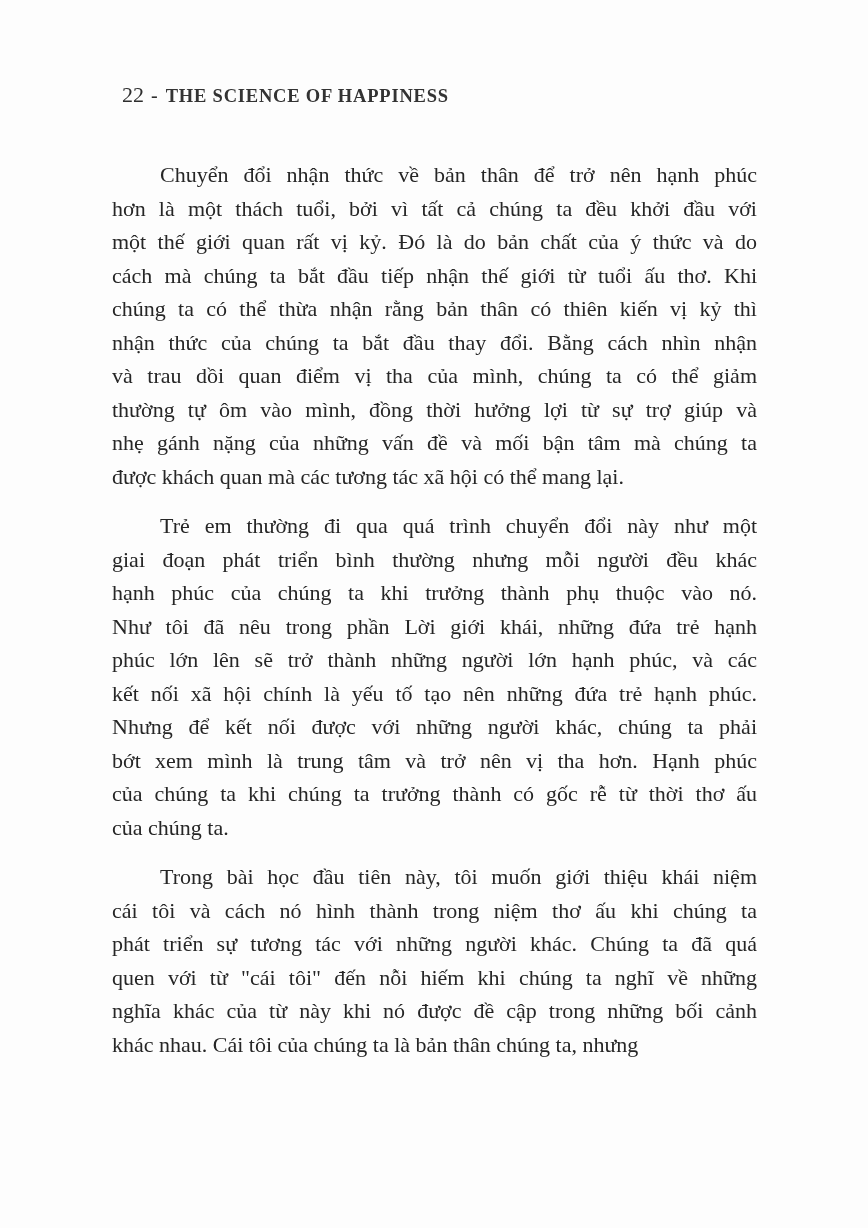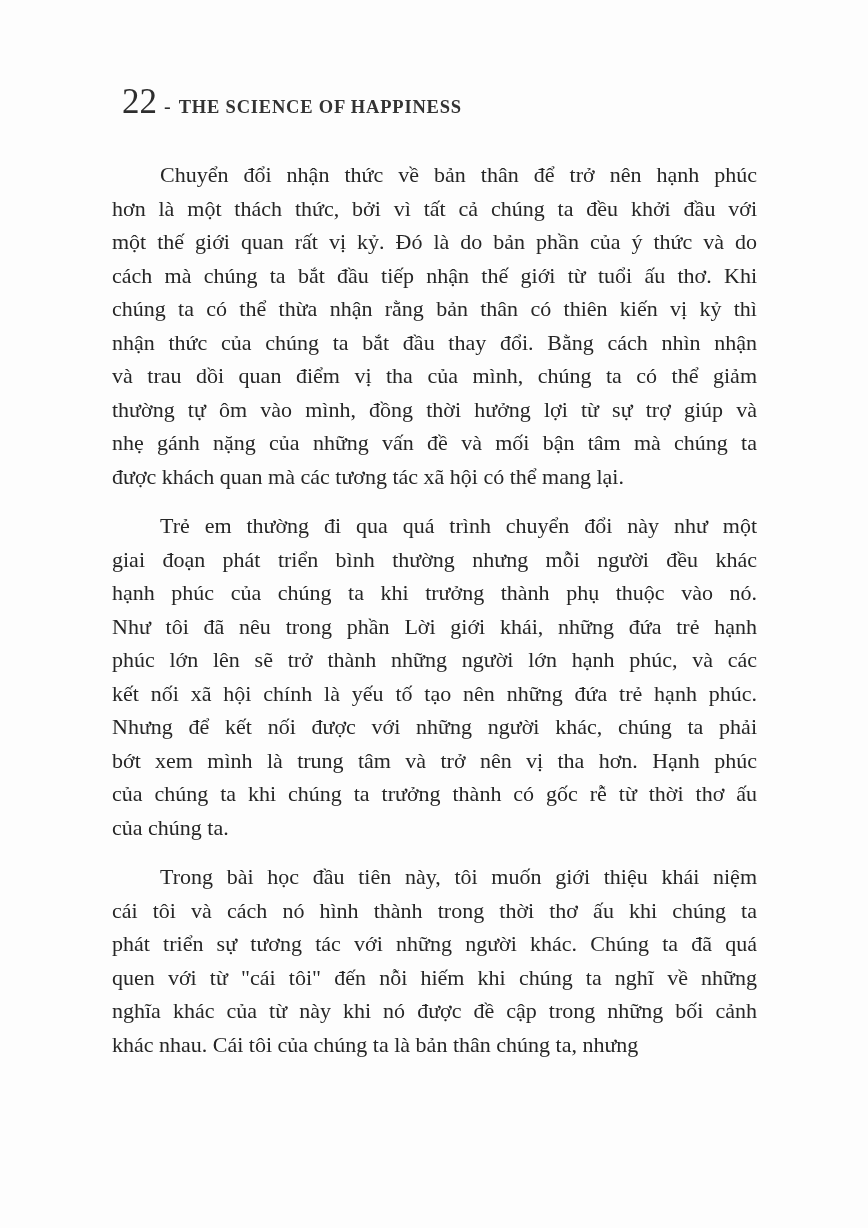--- a/index.html
+++ b/index.html
@@ -15,21 +15,21 @@
   }
   .header {
     position: absolute;
     left: 122px;
     top: 82px;
     display: flex;
     align-items: baseline;
     white-space: nowrap;
   }
   .page-number {
-    font-size: 35px;
+    font-size: 22px;
     color: #2e2e2e;
   }
   .header-sep {
     font-size: 20px;
     margin: 0 8px 0 7px;
     color: #2e2e2e;
   }
   .running-title {
     font-size: 18.5px;
     letter-spacing: 0.8px;
@@ -63,22 +63,22 @@
 <div class="page">
   <div class="header">
     <span class="page-number">22</span>
     <span class="header-sep">-</span>
     <span class="running-title">THE SCIENCE OF HAPPINESS</span>
   </div>
 
   <div class="body-column">
       <div class="paragraph">
         <div class="line first">Chuyển đổi nhận thức về bản thân để trở nên hạnh phúc</div>
-        <div class="line">hơn là một thách thức, bởi vì tất cả chúng ta đều khởi đầu với</div>
-        <div class="line">một thế giới quan rất vị kỷ. Đó là do bản phần của ý thức và do</div>
+        <div class="line">hơn là một thách tuổi, bởi vì tất cả chúng ta đều khởi đầu với</div>
+        <div class="line">một thế giới quan rất vị kỷ. Đó là do bản chất của ý thức và do</div>
         <div class="line">cách mà chúng ta bắt đầu tiếp nhận thế giới từ tuổi ấu thơ. Khi</div>
         <div class="line">chúng ta có thể thừa nhận rằng bản thân có thiên kiến vị kỷ thì</div>
         <div class="line">nhận thức của chúng ta bắt đầu thay đổi. Bằng cách nhìn nhận</div>
         <div class="line">và trau dồi quan điểm vị tha của mình, chúng ta có thể giảm</div>
         <div class="line">thường tự ôm vào mình, đồng thời hưởng lợi từ sự trợ giúp và</div>
         <div class="line">nhẹ gánh nặng của những vấn đề và mối bận tâm mà chúng ta</div>
         <div class="line last">được khách quan mà các tương tác xã hội có thể mang lại.</div>
       </div>
       <div class="paragraph">
         <div class="line first">Trẻ em thường đi qua quá trình chuyển đổi này như một</div>
@@ -87,20 +87,20 @@
         <div class="line">Như tôi đã nêu trong phần Lời giới khái, những đứa trẻ hạnh</div>
         <div class="line">phúc lớn lên sẽ trở thành những người lớn hạnh phúc, và các</div>
         <div class="line">kết nối xã hội chính là yếu tố tạo nên những đứa trẻ hạnh phúc.</div>
         <div class="line">Nhưng để kết nối được với những người khác, chúng ta phải</div>
         <div class="line">bớt xem mình là trung tâm và trở nên vị tha hơn. Hạnh phúc</div>
         <div class="line">của chúng ta khi chúng ta trưởng thành có gốc rễ từ thời thơ ấu</div>
         <div class="line last">của chúng ta.</div>
       </div>
       <div class="paragraph">
         <div class="line first">Trong bài học đầu tiên này, tôi muốn giới thiệu khái niệm</div>
-        <div class="line">cái tôi và cách nó hình thành trong thời thơ ấu khi chúng ta</div>
+        <div class="line">cái tôi và cách nó hình thành trong niệm thơ ấu khi chúng ta</div>
         <div class="line">phát triển sự tương tác với những người khác. Chúng ta đã quá</div>
         <div class="line">quen với từ "cái tôi" đến nỗi hiếm khi chúng ta nghĩ về những</div>
         <div class="line">nghĩa khác của từ này khi nó được đề cập trong những bối cảnh</div>
         <div class="line last">khác nhau. Cái tôi của chúng ta là bản thân chúng ta, nhưng</div>
       </div>
     </div>
 </div>
 
 </body></html>

